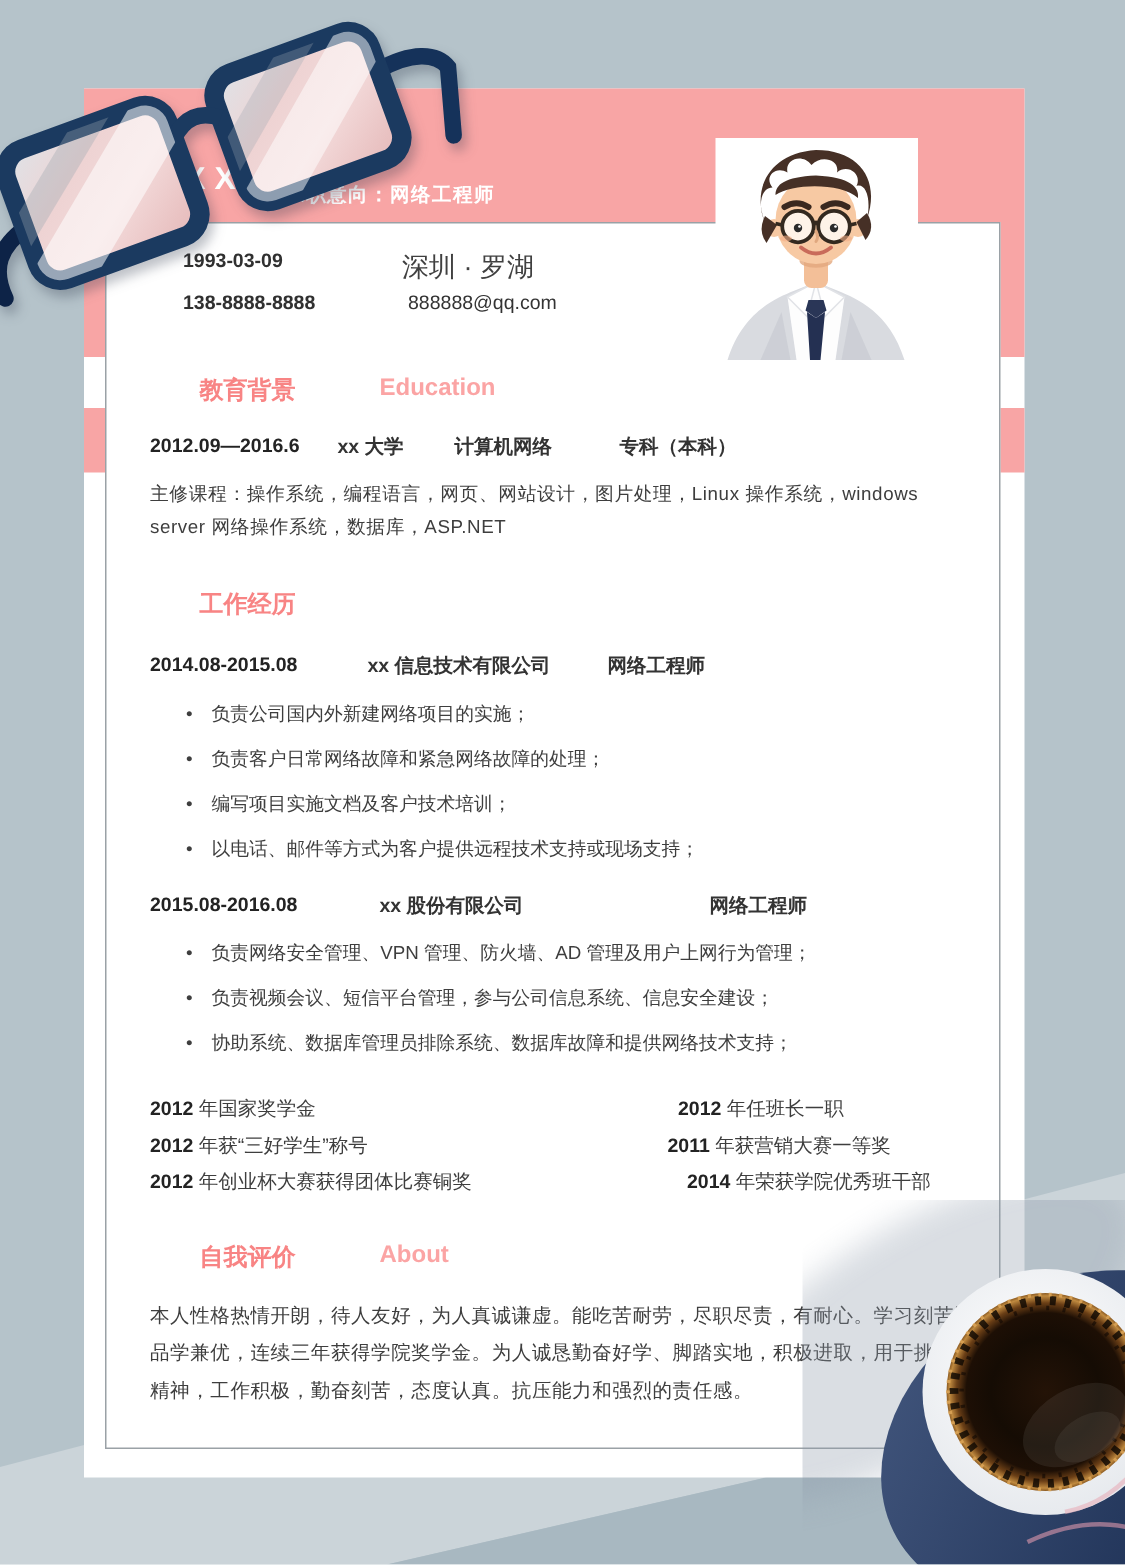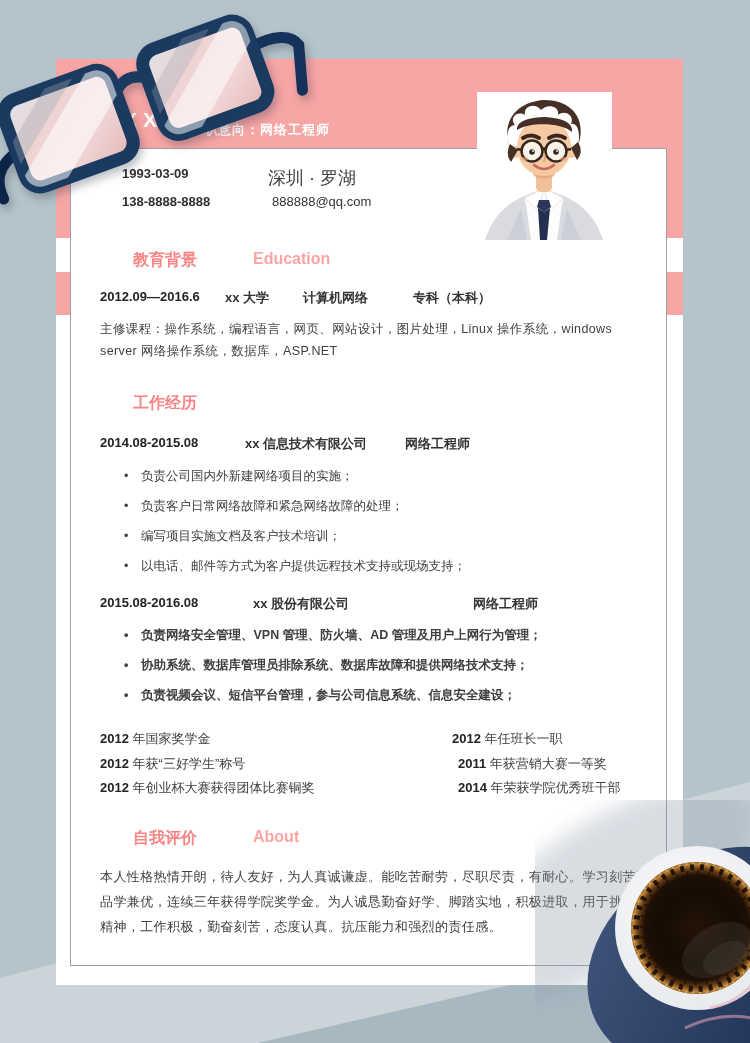--- a/index.html
+++ b/index.html
@@ -92,30 +92,30 @@
     <ul class="abs bullets sp30" style="left:122px;top:466px;width:520px;">
       <li>负责公司国内外新建网络项目的实施；</li>
       <li>负责客户日常网络故障和紧急网络故障的处理；</li>
       <li>编写项目实施文档及客户技术培训；</li>
       <li>以电话、邮件等方式为客户提供远程技术支持或现场支持；</li>
     </ul>
 
     <div class="abs b13" style="left:100px;top:595px;">2015.08-2016.08</div>
     <div class="abs b13g" style="left:253px;top:595px;">xx 股份有限公司</div>
     <div class="abs b13g" style="left:473px;top:595px;">网络工程师</div>
-    <ul class="abs bullets sp30" style="left:122px;top:625px;width:520px;font-weight:bold;">
+    <ul class="abs bullets sp30" style="left:122px;top:625px;width:520px;">
       <li>负责网络安全管理、VPN 管理、防火墙、AD 管理及用户上网行为管理；</li>
+      <li>负责视频会议、短信平台管理，参与公司信息系统、信息安全建设；</li>
       <li>协助系统、数据库管理员排除系统、数据库故障和提供网络技术支持；</li>
-      <li>负责视频会议、短信平台管理，参与公司信息系统、信息安全建设；</li>
     </ul>
 
     <div class="abs award-row" style="left:100px;top:730px;"><span class="yr">2012</span> <span>年国家奖学金</span></div>
     <div class="abs award-row" style="left:452px;top:730px;"><span class="yr">2012</span> <span>年任班长一职</span></div>
     <div class="abs award-row" style="left:100px;top:755px;"><span class="yr">2012</span> <span>年获“三好学生”称号</span></div>
-    <div class="abs award-row" style="left:445px;top:755px;margin-left:13px;"><span class="yr">2011</span> <span>年获营销大赛一等奖</span></div>
+    <div class="abs award-row" style="left:445px;top:755px;"><span class="yr">2011</span> <span>年获营销大赛一等奖</span></div>
     <div class="abs award-row" style="left:100px;top:779px;"><span class="yr">2012</span> <span>年创业杯大赛获得团体比赛铜奖</span></div>
     <div class="abs award-row" style="left:458px;top:779px;"><span class="yr">2014</span> <span>年荣获学院优秀班干部</span></div>
 
     <div class="abs sec-title" style="left:133px;top:828px;">
       <span class="sec-zh">自我评价</span>
       <span class="sec-en">About</span>
     </div>
     <div class="abs about-line" style="left:100px;top:868px;">本人性格热情开朗，待人友好，为人真诚谦虚。能吃苦耐劳，尽职尽责，有耐心。学习刻苦认真，成绩优</div>
     <div class="abs about-line" style="left:100px;top:893px;">品学兼优，连续三年获得学院奖学金。为人诚恳勤奋好学、脚踏实地，积极进取，用于挑战。有较</div>
     <div class="abs about-line" style="left:100px;top:918px;">精神，工作积极，勤奋刻苦，态度认真。抗压能力和强烈的责任感。</div>

